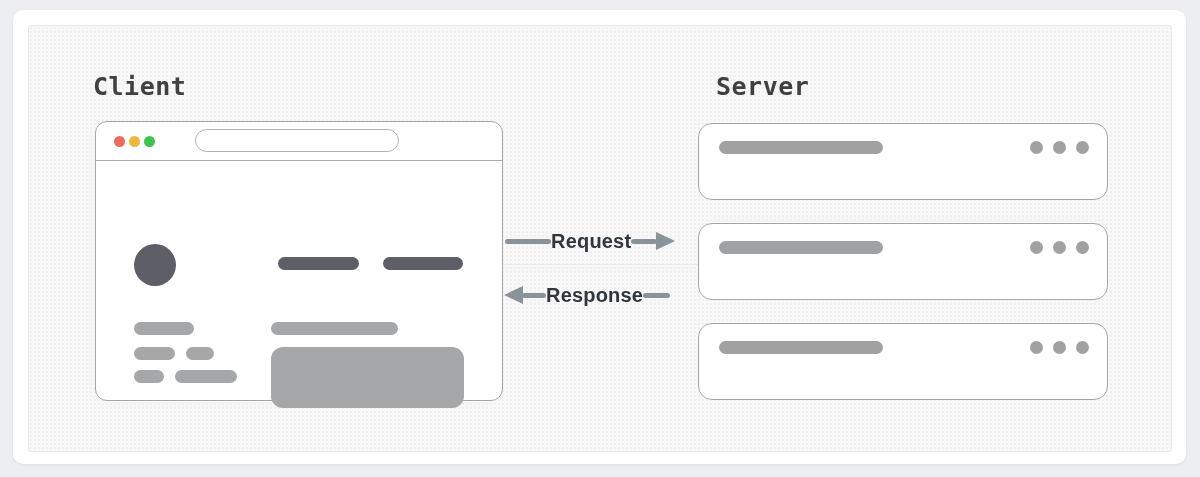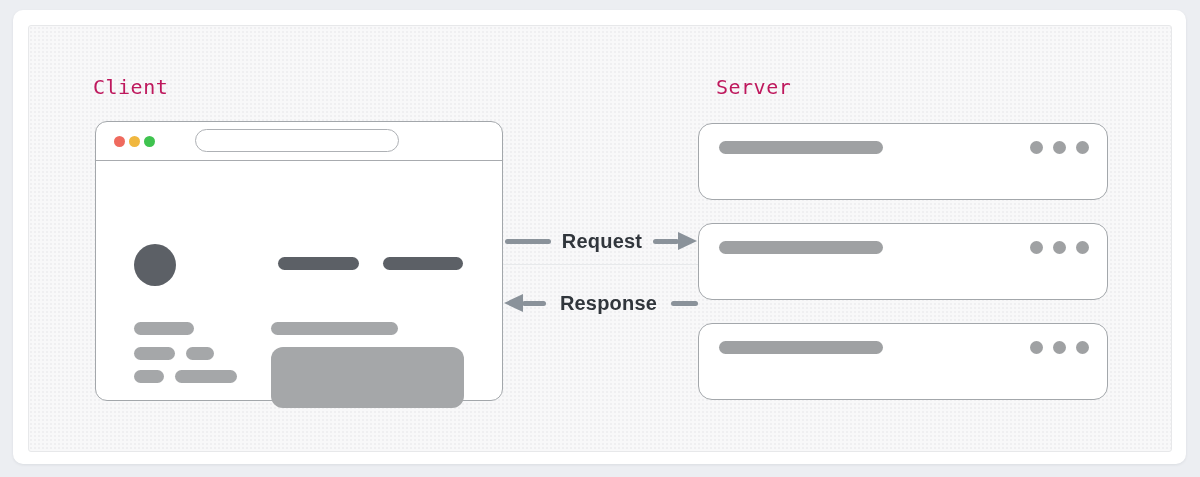--- a/index.html
+++ b/index.html
@@ -19,22 +19,22 @@
   .panel{
     left:28px;top:25px;width:1142px;height:425px;
     background-color:#F8F8F9;
     background-image:radial-gradient(#EFEFF1 1px, transparent 1px);
     background-size:4px 4px;
     border:1px solid #E7E8EA;border-radius:3px;
   }
   
   .sec-label{
     font-family:"DejaVu Sans Mono", monospace;
-    font-weight:normal;font-size:20px;letter-spacing:.5px;
-    color:#be185d;line-height:20px;
+    font-weight:bold;font-size:25px;letter-spacing:.5px;
+    color:#404040;line-height:20px;
   }
   .client-label{left:93px;top:77px;}
   .server-label{left:698px;top:77px;margin-left:18px;}
 
   
   .browser{
     left:95px;top:121px;width:408px;height:280px;
     background:#fff;border:1.5px solid #A3A7AB;border-radius:12px;
     box-sizing:border-box;
   }
@@ -60,24 +60,24 @@
     position:absolute;left:38px;top:83px;width:42px;height:42px;
     border-radius:50%;background:#5C6066;
   }
   .hero{
     position:absolute;left:175px;top:186px;width:193px;height:61px;
     border-radius:12px;background:#A5A7A9;
   }
 
   
   .flow{
-    height:26px;display:flex;align-items:center;justify-content:space-between;
+    height:26px;display:flex;align-items:center;
   }
   .flow-request{left:505px;top:228px;width:192px;}
-  .flow-response{left:504px;top:290px;width:194px;}
+  .flow-response{left:504px;top:282px;width:194px;}
   .flow .lbl{
     font-size:20px;font-weight:700;color:#31363C;letter-spacing:.2px;
     line-height:26px;white-space:nowrap;
   }
   .fl-line{height:5px;border-radius:3px;background:#8A929A;}
   .arrow-grp{display:flex;align-items:center;}
   .head-right{
     width:0;height:0;margin-left:-1px;
     border-top:9px solid transparent;border-bottom:9px solid transparent;
     border-left:19px solid #8A929A;

